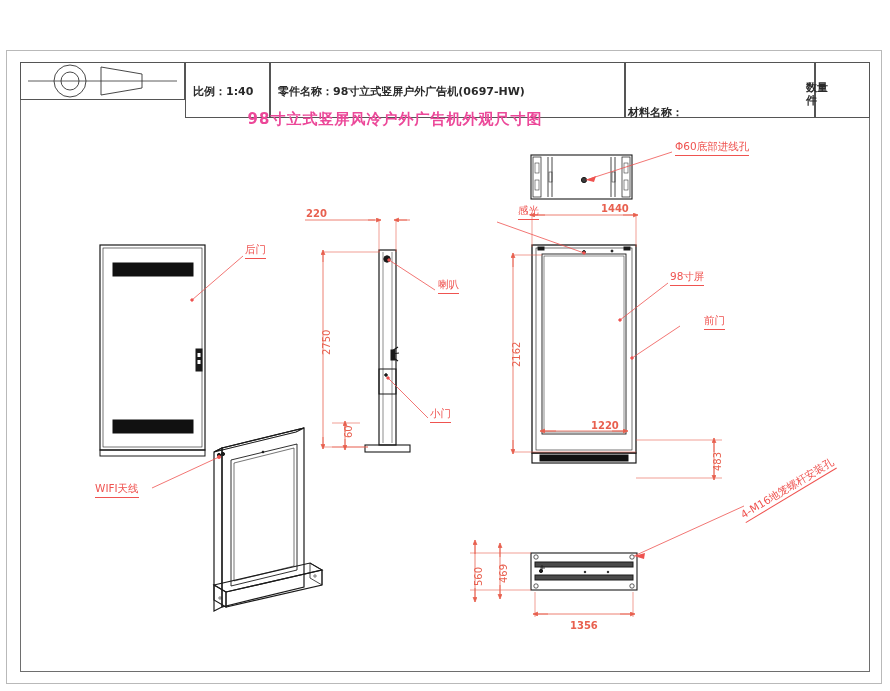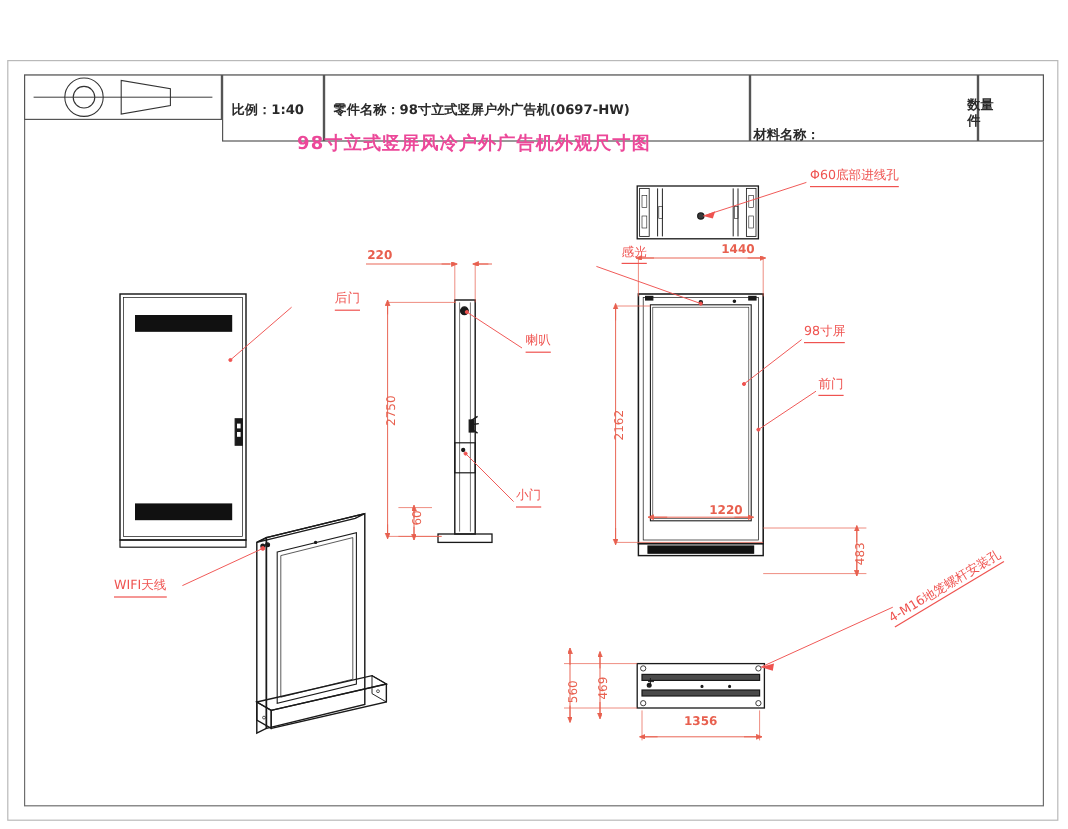--- a/index.html
+++ b/index.html
@@ -333,34 +333,34 @@
       <circle cx="632" cy="358" r="1.3" fill="#ef5350"></circle>
 
       <line x1="672" y1="152" x2="586" y2="180"></line>
       <path d="M586,180 L596,176 L594,182 z" fill="#ef5350" stroke="none"></path>
 
       <line x1="744" y1="506" x2="634" y2="556"></line>
       <path d="M634,556 L645,553 L644,559 z" fill="#ef5350" stroke="none"></path>
     </g>
   </svg>
 
-  <div class="ann" style="left:245px; top:243px;margin-left:34px;">后门</div>
+  <div class="ann" style="left:245px; top:243px;">后门</div>
   <div class="ann" style="left:95px; top:482px;text-align:right;">WIFI天线</div>
   <div class="ann" style="left:438px; top:278px;">喇叭</div>
   <div class="ann" style="left:430px; top:407px;">小门</div>
   <div class="ann" style="left:472px; top:204px;margin-left:46px;">感光</div>
   <div class="ann" style="left:670px; top:270px;">98寸屏</div>
-  <div class="ann" style="left:682px; top:314px;">前门</div>
+  <div class="ann" style="left:704px; top:314px;">前门</div>
   <div class="ann" style="left:675px; top:140px;">Φ60底部进线孔</div>
   <div class="ann-rot" style="left:746px; top:508px;">4-M16地笼螺杆安装孔</div>
 
   <div class="dim" style="left:306px; top:208px;">220</div>
   <div class="dim-v" style="left:321px; top:355px;">2750</div>
   <div class="dim-v" style="left:343px; top:438px;">60</div>
   <div class="dim" style="left:573px; top:203px;margin-left:28px;">1440</div>
   <div class="dim-v" style="left:511px; top:367px;">2162</div>
   <div class="dim" style="left:571px; top:420px;margin-left:20px;">1220</div>
   <div class="dim-v" style="left:712px; top:471px;">483</div>
   <div class="dim-v" style="left:473px; top:586px;">560</div>
   <div class="dim-v" style="left:498px; top:583px;">469</div>
-  <div class="dim" style="left:570px; top:596px;">1356</div>
+  <div class="dim" style="left:570px; top:620px;">1356</div>
 
 </div>
 
 </body></html>

